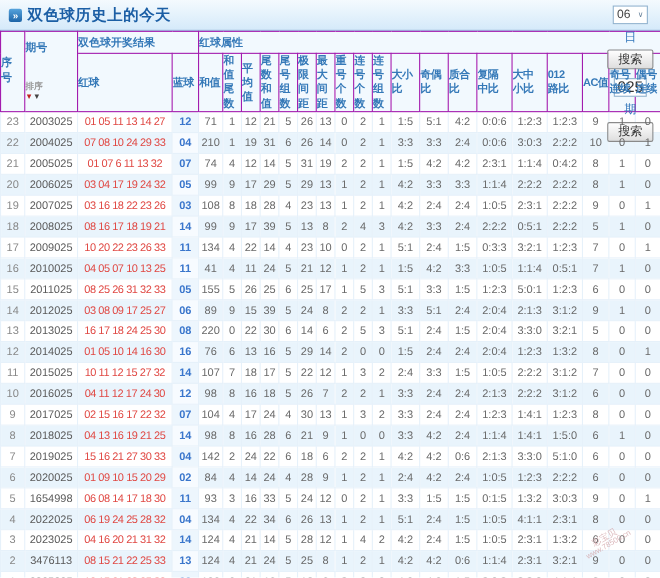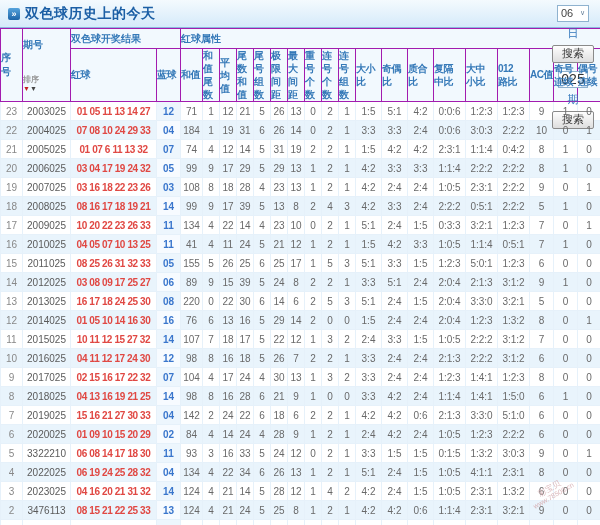--- a/index.html
+++ b/index.html
@@ -40,21 +40,21 @@
   .sort-control { font-size: 8px; color: #999; line-height: 9px; cursor: pointer; margin-top: 24px; }
   .arrow-red { color: #c02222; font-size: 7px; }
   .arrow-dark { color: #444; font-size: 7px; }
 
   td { border: 1px solid #e6f1fa; text-align: center; font-size: 10px; color: #696969;
     height: 19px; padding: 0; white-space: nowrap; overflow: hidden; }
   tr.odd td { background: #fff; }
   tr.even td { background: #e9f4fc; }
   td.seq { color: #888; }
   td.issue { color: #5a5a5a; }
-  td.reds { color: #e04843; font-weight: bold; letter-spacing: -0.4px; }
+  td.reds { color: #e04843; font-weight: normal; letter-spacing: -0.4px; }
   td.blue { color: #3a76cc; font-weight: bold; }
   tr.odd td.blue { background: #edf6fd; }
   tr.even td.blue { background: #f7fbff; }
 
   
   .watermark { position: absolute; left: 528px; top: 497px; transform: rotate(-30deg);
     transform-origin: left top; color: #d4a9ad; opacity: 0.85; font-size: 8px;
     line-height: 8px; text-align: center; pointer-events: none; }
   .watermark .wm-url { font-size: 7px; }
 </style>
@@ -233,21 +233,21 @@
           <td class="val">1:2:3</td>
           <td class="val">9</td>
           <td class="val">1</td>
           <td class="val">0</td>
         </tr>
         <tr class="even">
           <td class="seq">22</td>
           <td class="issue">2004025</td>
           <td class="reds">07 08 10 24 29 33</td>
           <td class="blue">04</td>
-          <td class="val">184</td>
+          <td class="val">210</td>
           <td class="val">1</td>
           <td class="val">19</td>
           <td class="val">31</td>
           <td class="val">6</td>
           <td class="val">26</td>
           <td class="val">14</td>
           <td class="val">0</td>
           <td class="val">2</td>
           <td class="val">1</td>
           <td class="val">3:3</td>
@@ -655,21 +655,21 @@
           <td class="val">2:4</td>
           <td class="val">1:0:5</td>
           <td class="val">1:2:3</td>
           <td class="val">2:2:2</td>
           <td class="val">6</td>
           <td class="val">0</td>
           <td class="val">0</td>
         </tr>
         <tr class="odd">
           <td class="seq">5</td>
-          <td class="issue">3322210</td>
+          <td class="issue">1654998</td>
           <td class="reds">06 08 14 17 18 30</td>
           <td class="blue">11</td>
           <td class="val">93</td>
           <td class="val">3</td>
           <td class="val">16</td>
           <td class="val">33</td>
           <td class="val">5</td>
           <td class="val">24</td>
           <td class="val">12</td>
           <td class="val">0</td>

